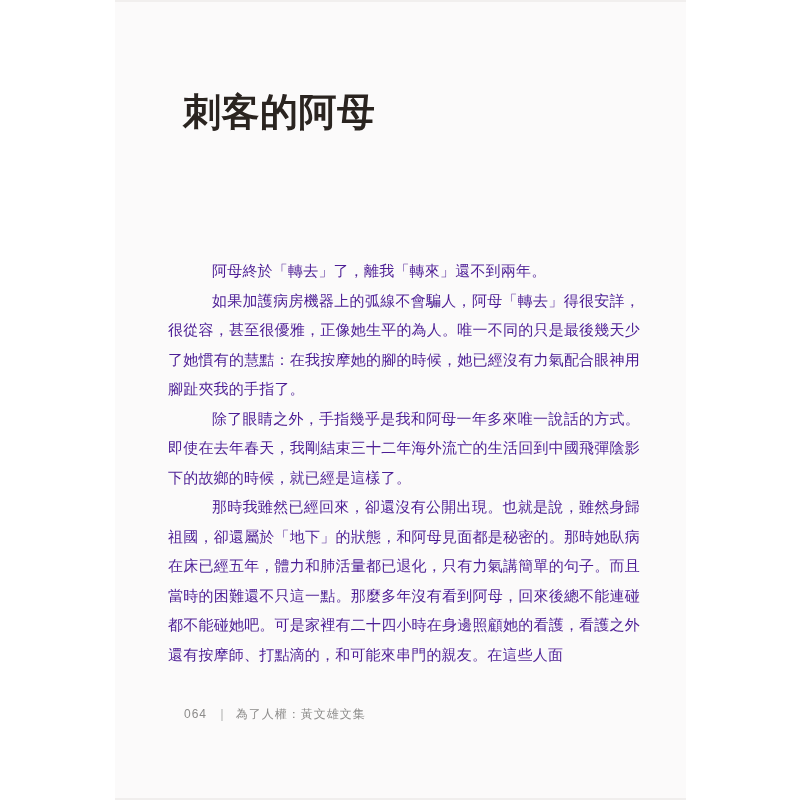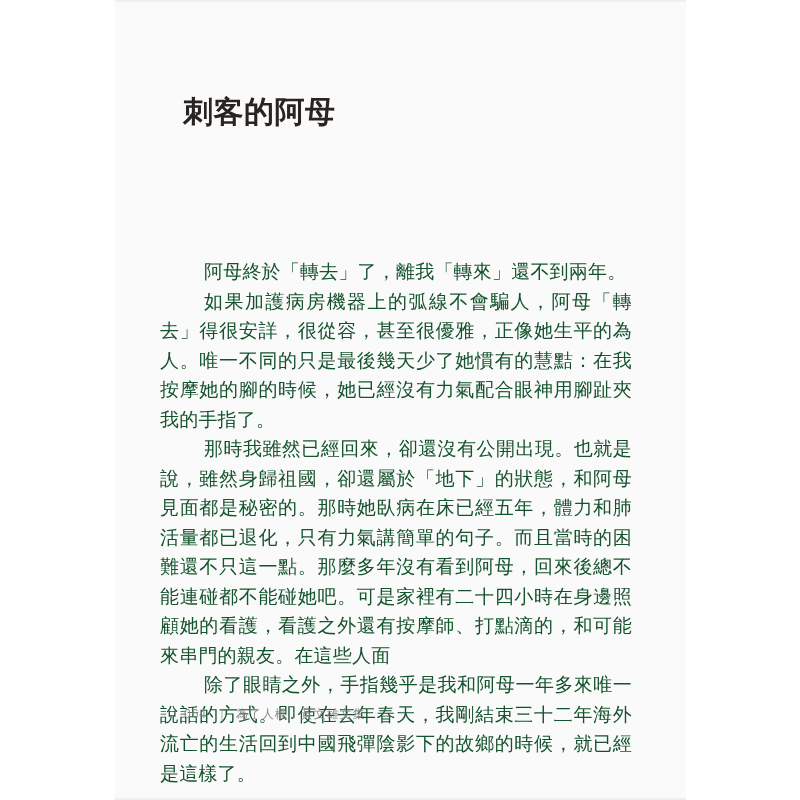--- a/index.html
+++ b/index.html
@@ -25,36 +25,36 @@
     border-bottom: 2px solid #f0eeed;
     box-sizing: border-box;
   }
   .chapter-title {
     position: absolute;
     left: 68px;
     top: 93px;
     margin: 0;
     font-family: "Liberation Sans", "DejaVu Sans", sans-serif;
     font-weight: 800;
-    font-size: 30px;
+    font-size: 38px;
     line-height: 34px;
     letter-spacing: 0.5px;
     color: #2a2420;
     white-space: nowrap;
   }
   .body-text {
     position: absolute;
-    left: 45px;
+    left: 53px;
     top: 255px;
     width: 472px;
     font-family: "Liberation Serif", "DejaVu Serif", serif;
-    font-size: 19px;
+    font-size: 15px;
     line-height: 29.5px;
     letter-spacing: 0.2px;
-    color: #14532d;
+    color: #4c1d95;
     text-align: justify;
   }
   .body-text p {
     margin: 0;
     padding: 0;
     text-indent: 44px;
   }
   .page-footer {
     position: absolute;
     left: 69px;
@@ -74,21 +74,21 @@
 </head>
 <body>
 
 <div class="page">
 
   <h1 class="chapter-title">刺客的阿母</h1>
 
   <div class="body-text">
     <p>阿母終於「轉去」了，離我「轉來」還不到兩年。</p>
     <p>如果加護病房機器上的弧線不會騙人，阿母「轉去」得很安詳，很從容，甚至很優雅，正像她生平的為人。唯一不同的只是最後幾天少了她慣有的慧黠：在我按摩她的腳的時候，她已經沒有力氣配合眼神用腳趾夾我的手指了。</p>
+    <p>除了眼睛之外，手指幾乎是我和阿母一年多來唯一說話的方式。即使在去年春天，我剛結束三十二年海外流亡的生活回到中國飛彈陰影下的故鄉的時候，就已經是這樣了。</p>
     <p>那時我雖然已經回來，卻還沒有公開出現。也就是說，雖然身歸祖國，卻還屬於「地下」的狀態，和阿母見面都是秘密的。那時她臥病在床已經五年，體力和肺活量都已退化，只有力氣講簡單的句子。而且當時的困難還不只這一點。那麼多年沒有看到阿母，回來後總不能連碰都不能碰她吧。可是家裡有二十四小時在身邊照顧她的看護，看護之外還有按摩師、打點滴的，和可能來串門的親友。在這些人面</p>
-    <p>除了眼睛之外，手指幾乎是我和阿母一年多來唯一說話的方式。即使在去年春天，我剛結束三十二年海外流亡的生活回到中國飛彈陰影下的故鄉的時候，就已經是這樣了。</p>
   </div>
 
   <div class="page-footer">
     <span>064</span><span class="divider">｜</span><span>為了人權：黃文雄文集</span>
   </div>
 
 </div>
 
 </body></html>

